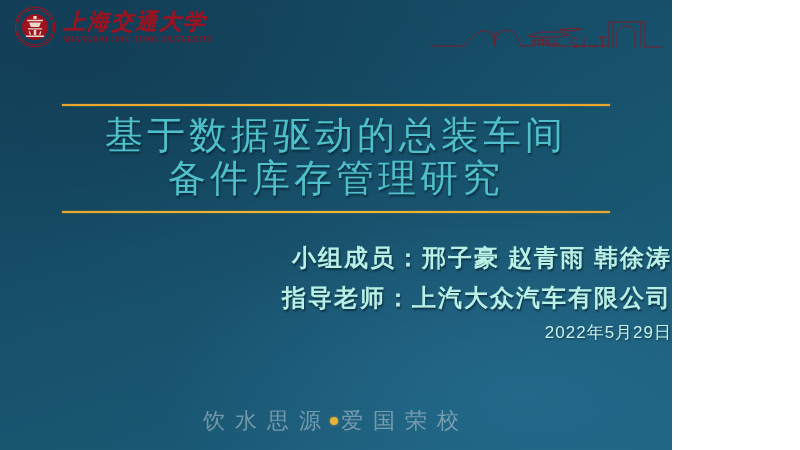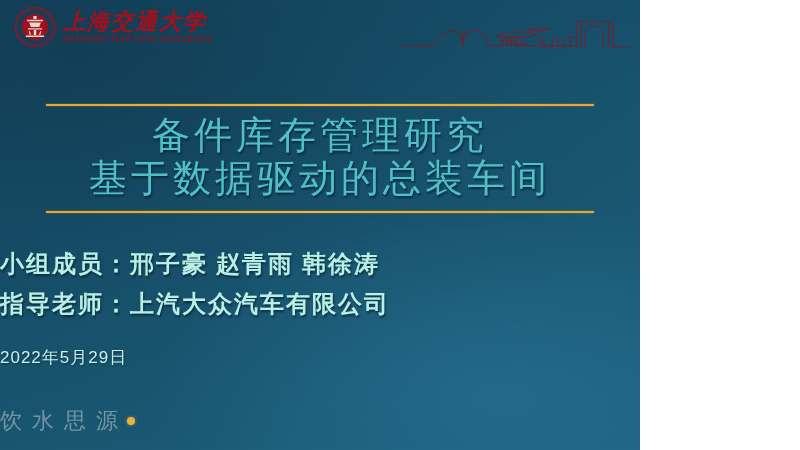--- a/index.html
+++ b/index.html
@@ -15,20 +15,21 @@
 
   #slide {
     position: relative;
     width: 640px;
     height: 450px;
     background:
       radial-gradient(ellipse 120% 95% at 78% 88%, rgba(36,106,140,0.85) 0%, rgba(24,80,110,0.30) 45%, rgba(17,62,86,0.0) 72%),
       radial-gradient(ellipse 90% 80% at 12% 10%, rgba(16,58,82,0.75) 0%, rgba(16,58,82,0.12) 58%, rgba(16,58,82,0) 80%),
       linear-gradient(155deg, #13455f 0%, #154c67 32%, #17566f 60%, #1d6a86 100%);
     overflow: hidden;
+    padding-left: 32px;
   }
 
   
   #slide::after {
     content: "";
     position: absolute;
     inset: 0;
     pointer-events: none;
     background-image:
       repeating-linear-gradient(0deg, rgba(255,255,255,0.012) 0px, rgba(255,255,255,0.012) 1px, rgba(0,0,0,0.012) 1px, rgba(0,0,0,0.012) 2px),
@@ -117,56 +118,56 @@
     text-shadow: 1px 2px 2px rgba(6,32,46,0.75);
     white-space: nowrap;
   }
   #title-lines { padding: 8px 0 4px 0; }
 
   
   #credits {
     position: absolute;
     left: 0;
     right: 0;
-    top: 244px;
-    text-align: left;
+    top: 238px;
+    text-align: right;
     z-index: 6;
   }
   .credit-line {
     font-family: "Liberation Serif", "DejaVu Serif", serif;
     font-size: 24px;
     line-height: 1.68;
     color: #b9f0e6;
     letter-spacing: 2px;
     font-weight: bold;
     text-shadow: 1px 2px 2px rgba(6,32,46,0.7);
     white-space: nowrap;
   }
   #date-line {
     font-family: "Liberation Sans", "DejaVu Sans", sans-serif;
     font-size: 17px;
     color: #c9f3ea;
     letter-spacing: 1px;
     font-weight: normal;
-    margin-top: 21px;
+    margin-top: 2px;
     text-shadow: 1px 1px 2px rgba(6,32,46,0.6);
     white-space: nowrap;
   }
 
   
   #motto {
     position: absolute;
     left: 0;
     right: 0;
     bottom: 14px;
     text-align: center;
     z-index: 6;
     display: flex;
     align-items: center;
-    justify-content: flex-start;
+    justify-content: center;
     gap: 1px;
   }
   .motto-text {
     font-family: "Liberation Serif", "DejaVu Serif", serif;
     font-size: 22px;
     letter-spacing: 10px;
     color: rgba(197,208,214,0.52);
     white-space: nowrap;
   }
   #motto-dot {
@@ -256,30 +257,31 @@
       <path d="M180 43 V18 H216 V43"></path>
       <path d="M188 43 V31 c0 -6 4 -9 9 -9 5 0 9 3 9 9 v12"></path>
       <path d="M216 43 H232"></path>
       <path d="M184 18 V43 M212 18 V43"></path>
     </g>
   </svg>
 
   <div id="title-block">
     <div class="rule" id="rule-top"></div>
     <div id="title-lines">
+      <div class="title-line">基于数据驱动的总装车间</div>
       <div class="title-line">备件库存管理研究</div>
-      <div class="title-line">基于数据驱动的总装车间</div>
     </div>
     <div class="rule" id="rule-bottom"></div>
   </div>
 
   <div id="credits">
     <div class="credit-line">小组成员：邢子豪 赵青雨 韩徐涛</div>
     <div class="credit-line">指导老师：上汽大众汽车有限公司</div>
     <div id="date-line">2022年5月29日</div>
   </div>
 
   <div id="motto">
     <span class="motto-text">饮水思源</span>
     <span id="motto-dot"></span>
+    <span class="motto-text">爱国荣校</span>
   </div>
 
 </div>
 
 </body></html>

